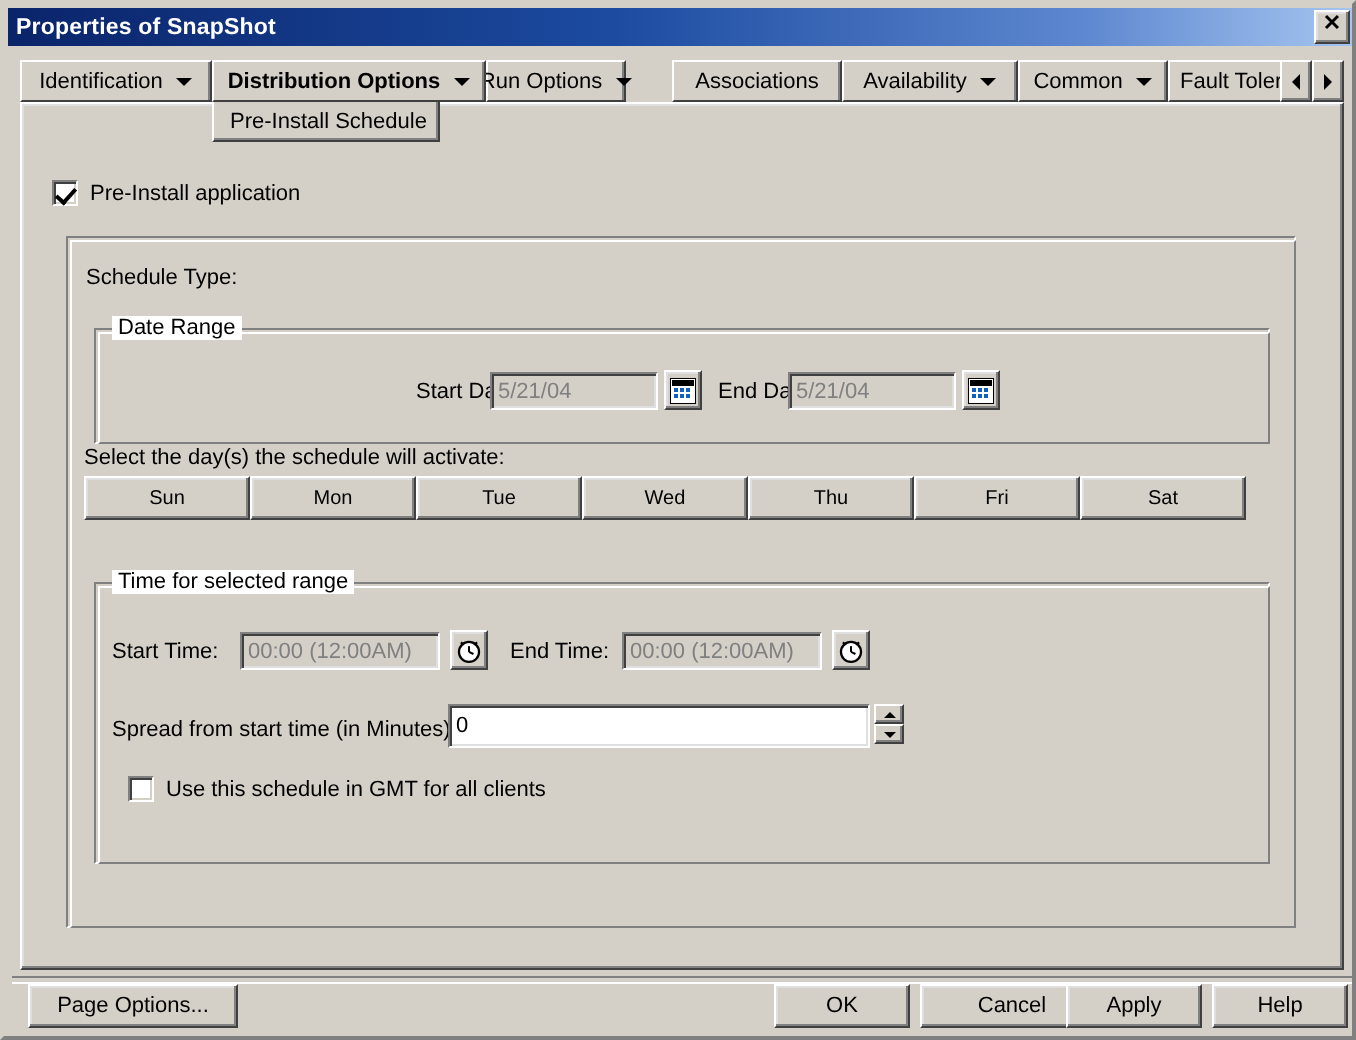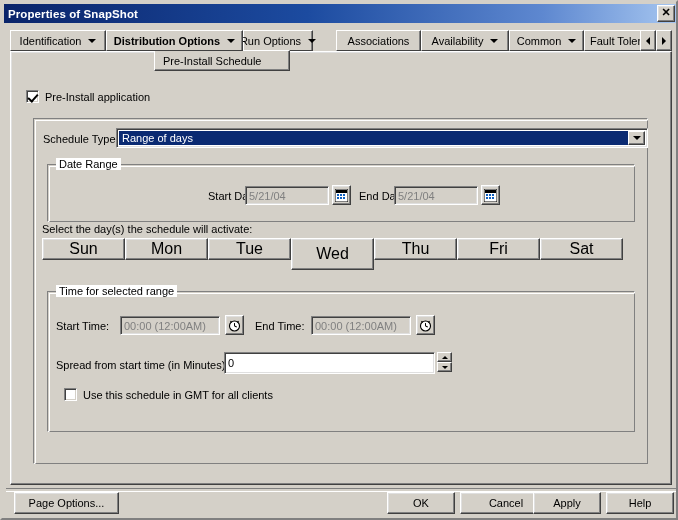--- a/index.html
+++ b/index.html
@@ -274,21 +274,21 @@
     position: absolute;
     box-sizing: border-box;
     background: #d4d0c8;
     border: 1px solid #ffffff;
     border-right-color: #404040;
     border-bottom-color: #404040;
     box-shadow: inset -1px -1px 0 #808080, inset 1px 1px 0 #dfdfdf;
     display: flex;
     align-items: center;
     justify-content: center;
-    font-size: 16px;
+    font-size: 10px;
     cursor: default;
   }
 
   
   #combo {
     position: absolute;
     box-sizing: border-box;
     background: #ffffff;
     border: 1px solid #808080;
     border-right-color: #ffffff;
@@ -442,44 +442,38 @@
 
     <div id="tab-scroll">
       <div class="scroll-btn">
         <span class="tri-l"></span>
       </div>
       <div class="scroll-btn">
         <span class="tri-r"></span>
       </div>
     </div>
 
-    <div id="subtab-panel" style="left:96px; top:20px; width:136px; height:21px;margin-left:48px;">
+    <div id="subtab-panel" style="left:96px; top:20px; width:114px; height:21px;">
       <span>Pre-Install Schedule</span>
     </div>
   </div>
 
   <div id="content-panel">
 
     <div class="cb-row" style="left:15px; top:38px;">
       <span class="checkbox checked"></span>
       <span class="cb-label">Pre-Install application</span>
     </div>
 
     <div class="groupbox" style="left:22px; top:66px; width:615px; height:346px;">
       <div class="groupbox-inner"></div>
     </div>
 
     <span class="lbl" style="left:32px; top:81px;">Schedule Type:</span>
 
-    <div id="combo" style="left:105px; top:76px; width:532px; height:20px;">
-      <span id="combo-value">Range of days</span>
-      <span id="combo-arrow">
-        <span class="dn"></span>
-      </span>
-    </div>
 
     <div class="groupbox" style="left:36px; top:112px; width:588px; height:58px;">
       <div class="groupbox-inner"></div>
       <span class="group-title">Date Range</span>
     </div>
 
     <span class="lbl" style="left:197px; top:138px;">Start Date</span>
 
     <div class="textfield" style="left:234px; top:134px; width:84px; height:19px;">
       <span>5/21/04</span>
@@ -521,21 +515,21 @@
 
     <div class="daybtn" style="left:31px; top:186px; width:83px; height:22px;">
       <span>Sun</span>
     </div>
     <div class="daybtn" style="left:114px; top:186px; width:83px; height:22px;">
       <span>Mon</span>
     </div>
     <div class="daybtn" style="left:197px; top:186px; width:83px; height:22px;">
       <span>Tue</span>
     </div>
-    <div class="daybtn" style="left:280px; top:186px; width:83px; height:32px;">
+    <div class="daybtn" style="left:280px; top:186px; width:83px; height:22px;">
       <span>Wed</span>
     </div>
     <div class="daybtn" style="left:363px; top:186px; width:83px; height:22px;">
       <span>Thu</span>
     </div>
     <div class="daybtn" style="left:446px; top:186px; width:83px; height:22px;">
       <span>Fri</span>
     </div>
     <div class="daybtn" style="left:529px; top:186px; width:83px; height:22px;">
       <span>Sat</span>

